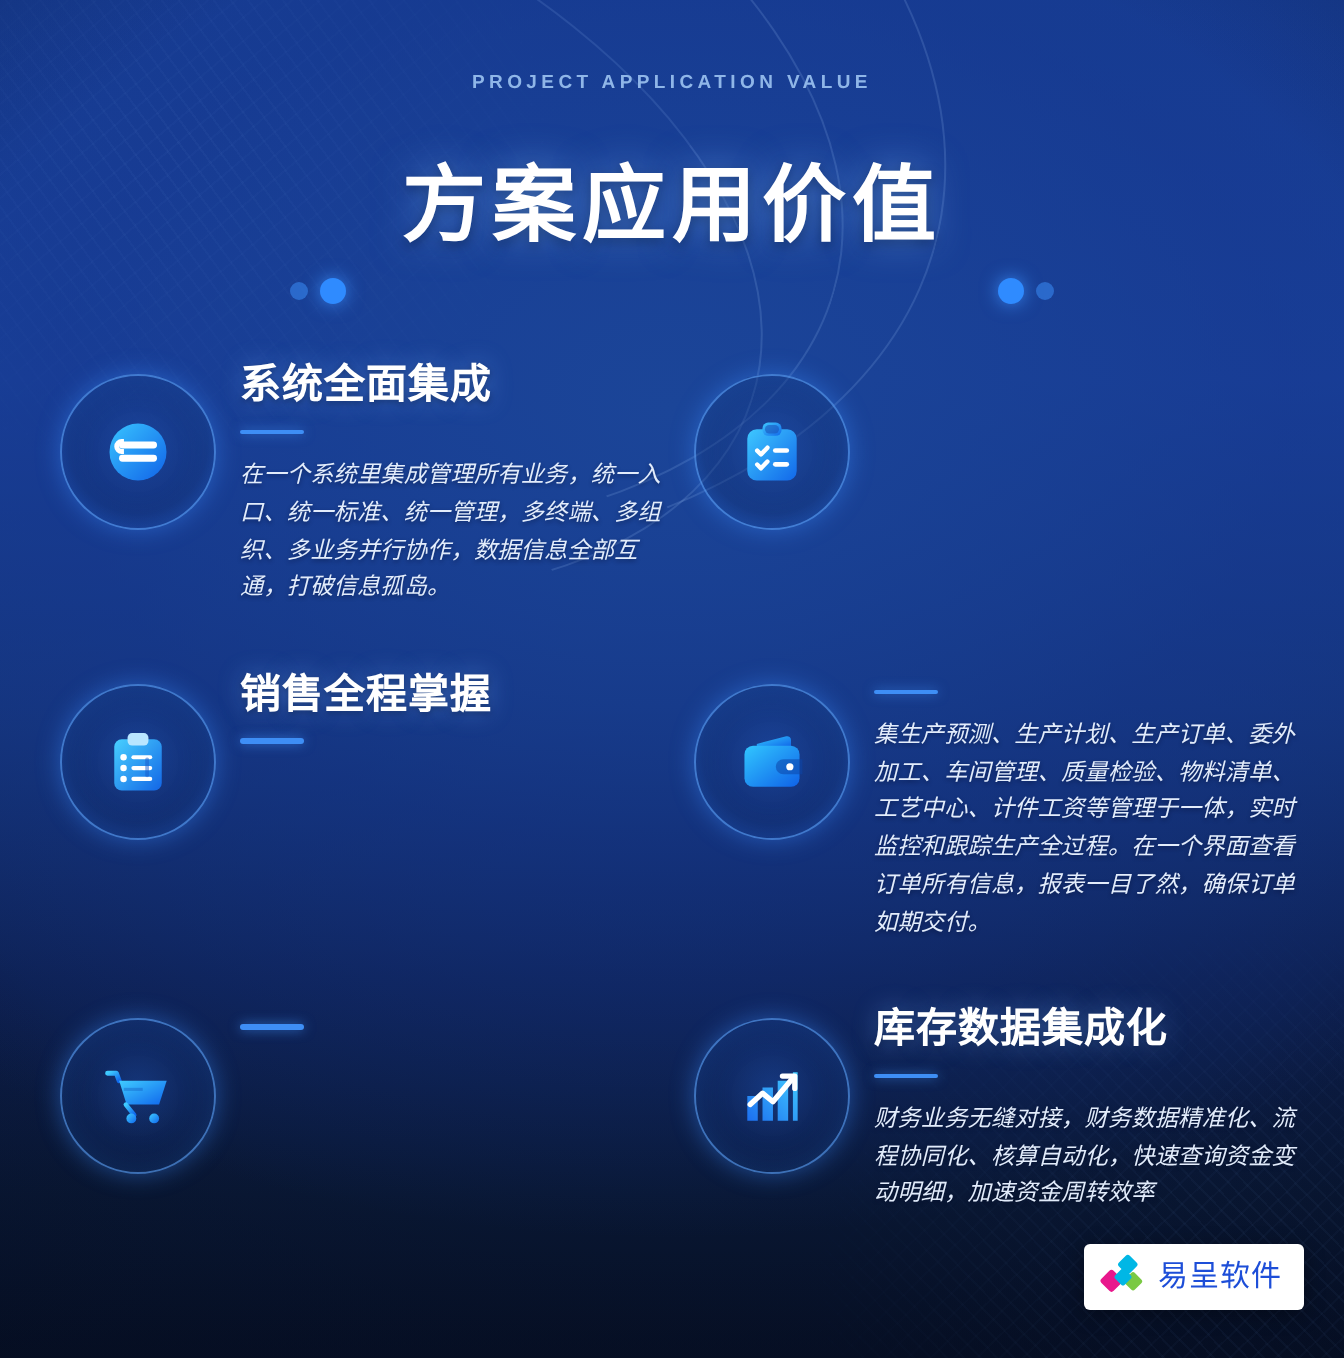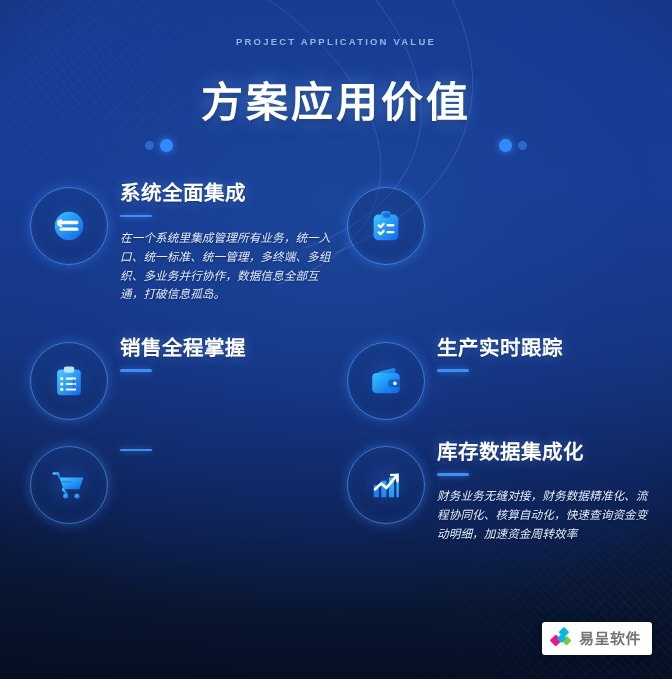--- a/index.html
+++ b/index.html
@@ -189,22 +189,22 @@
     border-radius: 3px;
     padding: 5px 11px 5px 8px;
     display: flex;
     align-items: center;
     gap: 6px;
     box-shadow: 0 2px 10px rgba(0,0,0,.35);
   }
   .logo-mark { width: 23px; height: 23px; display: block; flex: 0 0 auto; }
   .logo-text {
     font-size: 15px;
-    font-weight: 700;
-    color: #737373;
+    font-weight: 400;
+    color: #1d4ed8;
     letter-spacing: .5px;
     line-height: 1;
     white-space: nowrap;
   }
 </style>
 </head>
 <body>
 
 <div class="poster">
 
@@ -312,22 +312,22 @@
                 <stop offset="1" stop-color="#0f62e8"></stop>
             </linearGradient>
           </defs>
           <path d="M12 10.5 27.5 6.5a2 2 0 0 1 2.5 2v4H12z" fill="url(#g4)"></path>
           <rect x="5.5" y="11.5" width="29" height="21.5" rx="4.5" fill="url(#g4)"></rect>
           <path d="M26 18.5h10v8H26a4 4 0 0 1 0-8z" fill="#0c45a8" opacity=".55"></path>
           <circle cx="29.4" cy="22.5" r="1.9" fill="#ffffff"></circle>
         </svg>
       </div>
       <div class="card-body">
-        <div class="card-title">生产实时跟踪</div>
-        <div class="rule"></div>
+        <div class="rule"></div>
+        <p class="card-desc">集生产预测、生产计划、生产订单、委外加工、车间管理、质量检验、物料清单、工艺中心、计件工资等管理于一体，实时监控和跟踪生产全过程。在一个界面查看订单所有信息，报表一目了然，确保订单如期交付。</p>
       </div>
     </div>
 
     <div class="card">
       <div class="badge">
         <svg viewBox="0 0 40 40">
           <defs>
             <linearGradient id="g5" x1="0" y1="0" x2="1" y2="1">
               <stop offset="0" stop-color="#3fcbff"></stop>
                 <stop offset="1" stop-color="#0f66ec"></stop>

